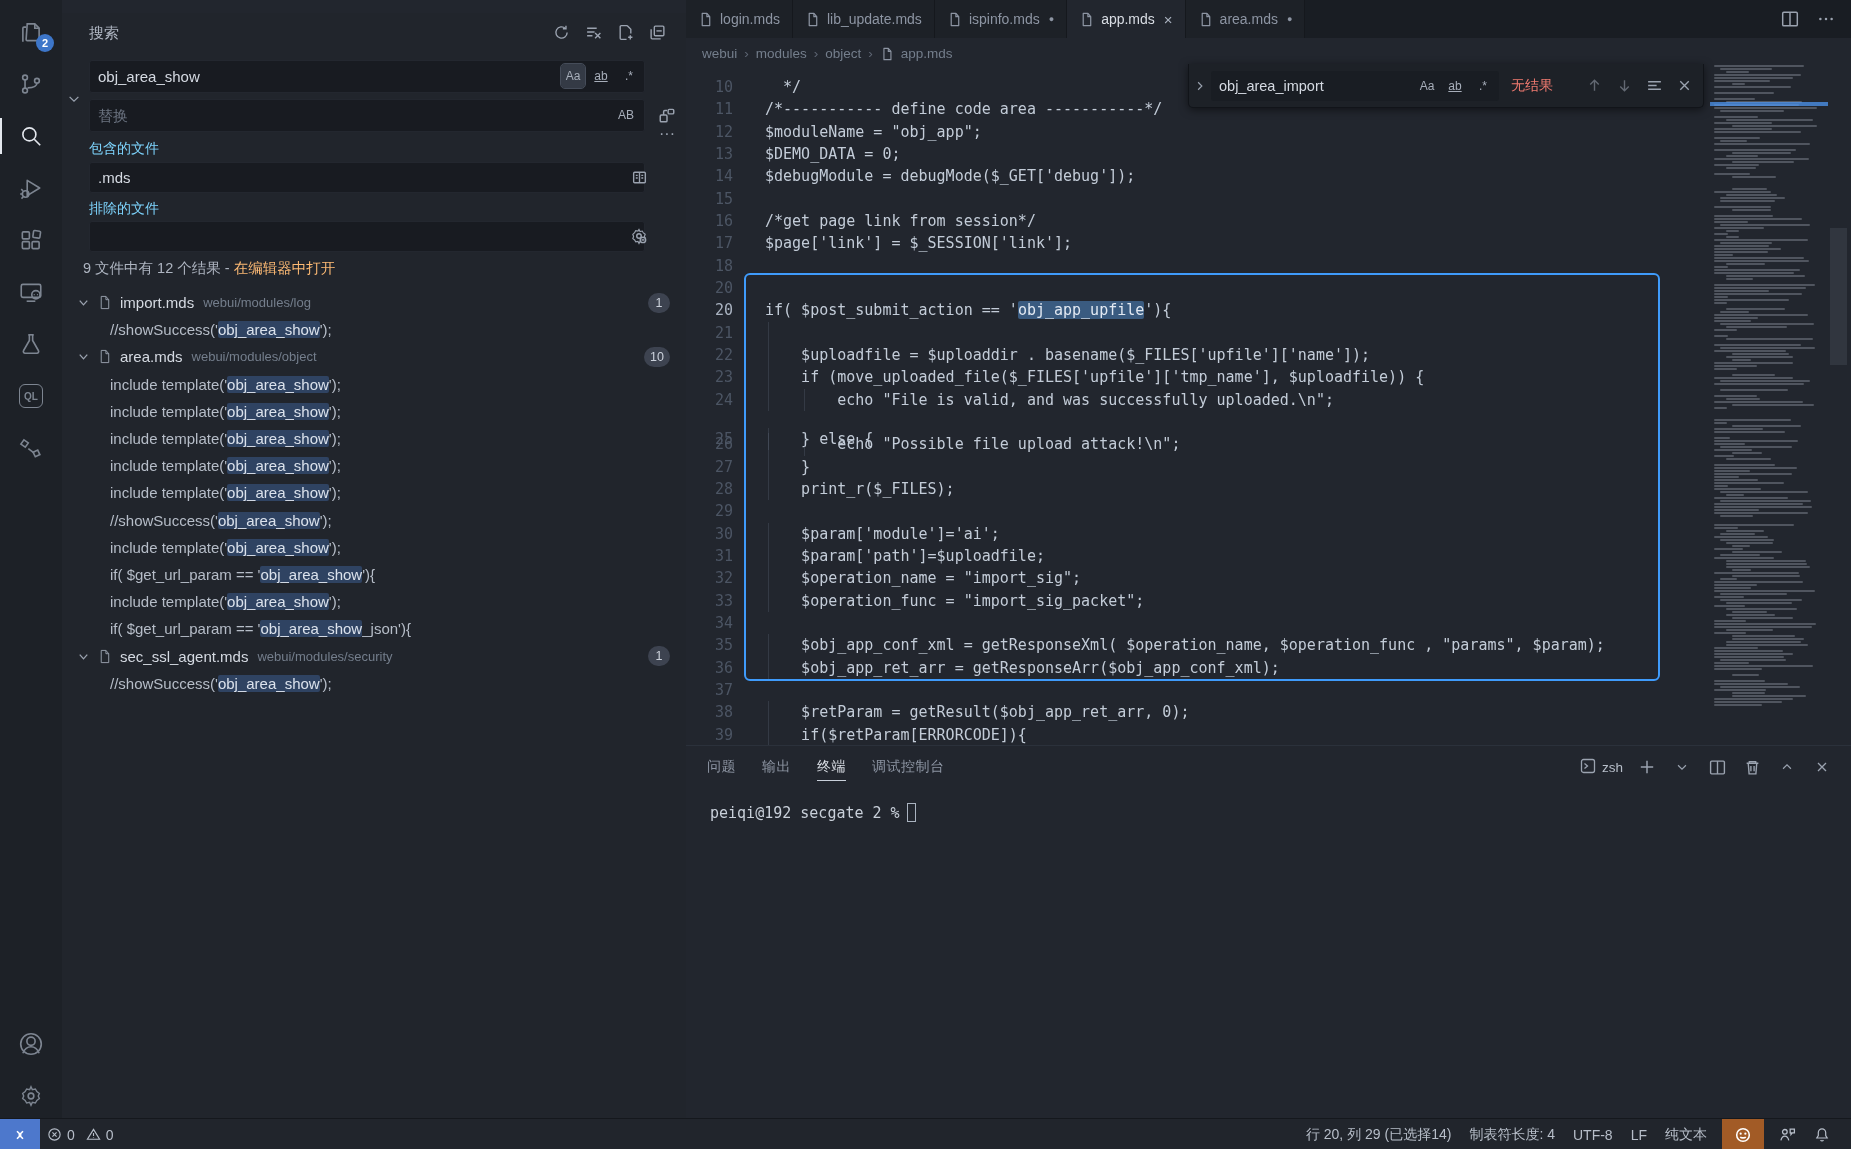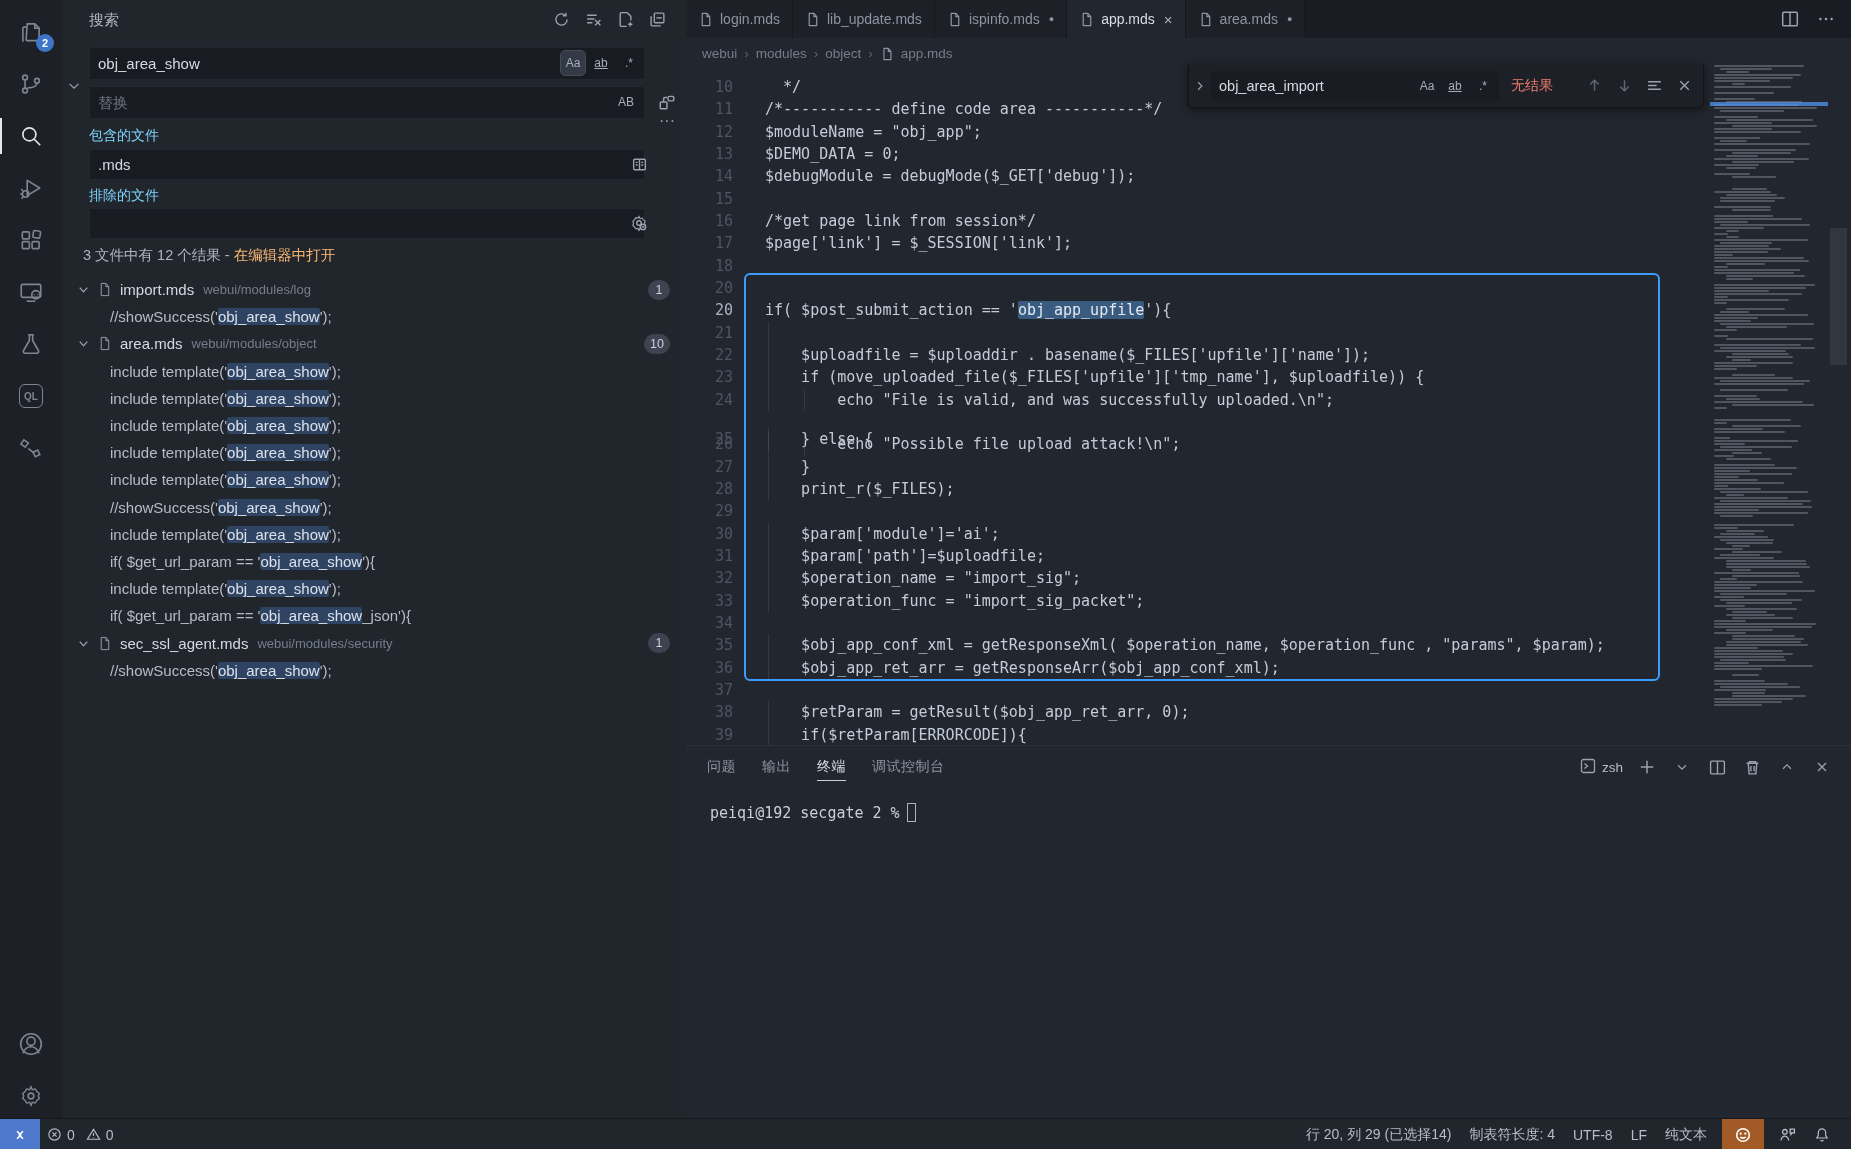--- a/index.html
+++ b/index.html
@@ -17,21 +17,21 @@
   
   #activitybar{left:0;top:0;width:62px;height:1118px;background:var(--activity-bg);z-index:30;}
   .ab-item{position:absolute;left:0;width:62px;height:52px;display:flex;align-items:center;justify-content:center;color:#7d8591;cursor:pointer;}
   .ab-item svg{stroke:#7d8591;fill:none;stroke-width:1.5;}
   .ab-item.active svg{stroke:#e4e8ee;}
   .ab-item.active::before{content:"";position:absolute;left:0;top:8px;bottom:8px;width:2px;background:#e4e8ee;}
   .ab-badge{position:absolute;right:8px;bottom:6px;min-width:18px;height:18px;border-radius:9px;background:#3d76c9;color:#fff;font-size:11px;display:flex;align-items:center;justify-content:center;font-weight:bold;}
   .ql-box{font-size:10px;font-weight:bold;color:#7d8591;border:1.6px solid #7d8591;border-radius:6px;width:24px;height:24px;display:flex;align-items:center;justify-content:center;}
 
   
-  #sidebar{left:62px;top:0;width:624px;height:1118px;background:var(--sidebar-bg);z-index:20;color:var(--txt);}
+  #sidebar{left:62px;top:13px;width:624px;height:1118px;background:var(--sidebar-bg);z-index:20;color:var(--txt);}
   .sb-title{position:absolute;left:27px;top:11px;font-size:15px;color:#aeb5c1;}
   .sb-toolbar{position:absolute;right:18px;top:8px;display:flex;gap:10px;}
   .icon-btn{width:22px;height:22px;display:flex;align-items:center;justify-content:center;color:#9ba3b0;border-radius:4px;cursor:pointer;}
   .icon-btn svg{stroke:#9ba3b0;fill:none;stroke-width:1.3;}
   .sb-input{position:absolute;left:27px;width:556px;background:var(--input-bg);border:1px solid #23272f;border-radius:3px;color:#d5dae2;font-size:15px;font-family:"Liberation Sans",sans-serif;padding:0 8px;outline:none;}
   .sb-input::placeholder{color:#6b7380;}
   .in-opts{position:absolute;display:flex;gap:4px;}
   .opt{min-width:24px;height:24px;border-radius:4px;display:flex;align-items:center;justify-content:center;font-size:12px;color:#a7aeba;cursor:pointer;padding:0 2px;}
   .opt.on{background:#343a45;outline:1px solid #454c59;}
   .opt u{text-decoration:underline;}
@@ -268,21 +268,21 @@
     <input class="sb-input" style="top: 208px; height: 31px; padding-right: 36px;" value="">
     <div class="icon-btn" style="position:absolute;right:36px;top:212px;">
         <svg width="18" height="18" viewBox="0 0 16 16">
           <circle cx="8" cy="8" r="2"></circle>
           <path d="M8 2.2l.9 1.8 2-.4 1 1.7 1.6 1.2-.7 1.9.7 1.9-1.6 1.2-1 1.7-2-.4-.9 1.8-.9-1.8-2 .4-1-1.7-1.6-1.2.7-1.9-.7-1.9L4.1 5l1-1.7 2 .4z" stroke-width="1"></path>
           <circle cx="11.5" cy="11.5" r="2.4" fill="#21252c" stroke="#9ba3b0"></circle>
           <path d="M10.3 11.5h2.4"></path>
         </svg>
       </div>
 
-    <div class="summary"><span>3 文件中有 12 个结果 - </span><a>在编辑器中打开</a></div>
+    <div class="summary"><span>9 文件中有 12 个结果 - </span><a>在编辑器中打开</a></div>
 
     <div id="tree">
         <div class="trow">
           <span class="chev">
             <svg width="15" height="15" viewBox="0 0 16 16">
               <path d="M4 6l4 4.5L12 6" fill="none" stroke="#9ba3b0" stroke-width="1.4"></path>
             </svg>
           </span>
           <span class="ficon">
             <svg width="15" height="15" viewBox="0 0 16 16" stroke="#9ba3b0" style="stroke: rgb(155, 163, 176);">

